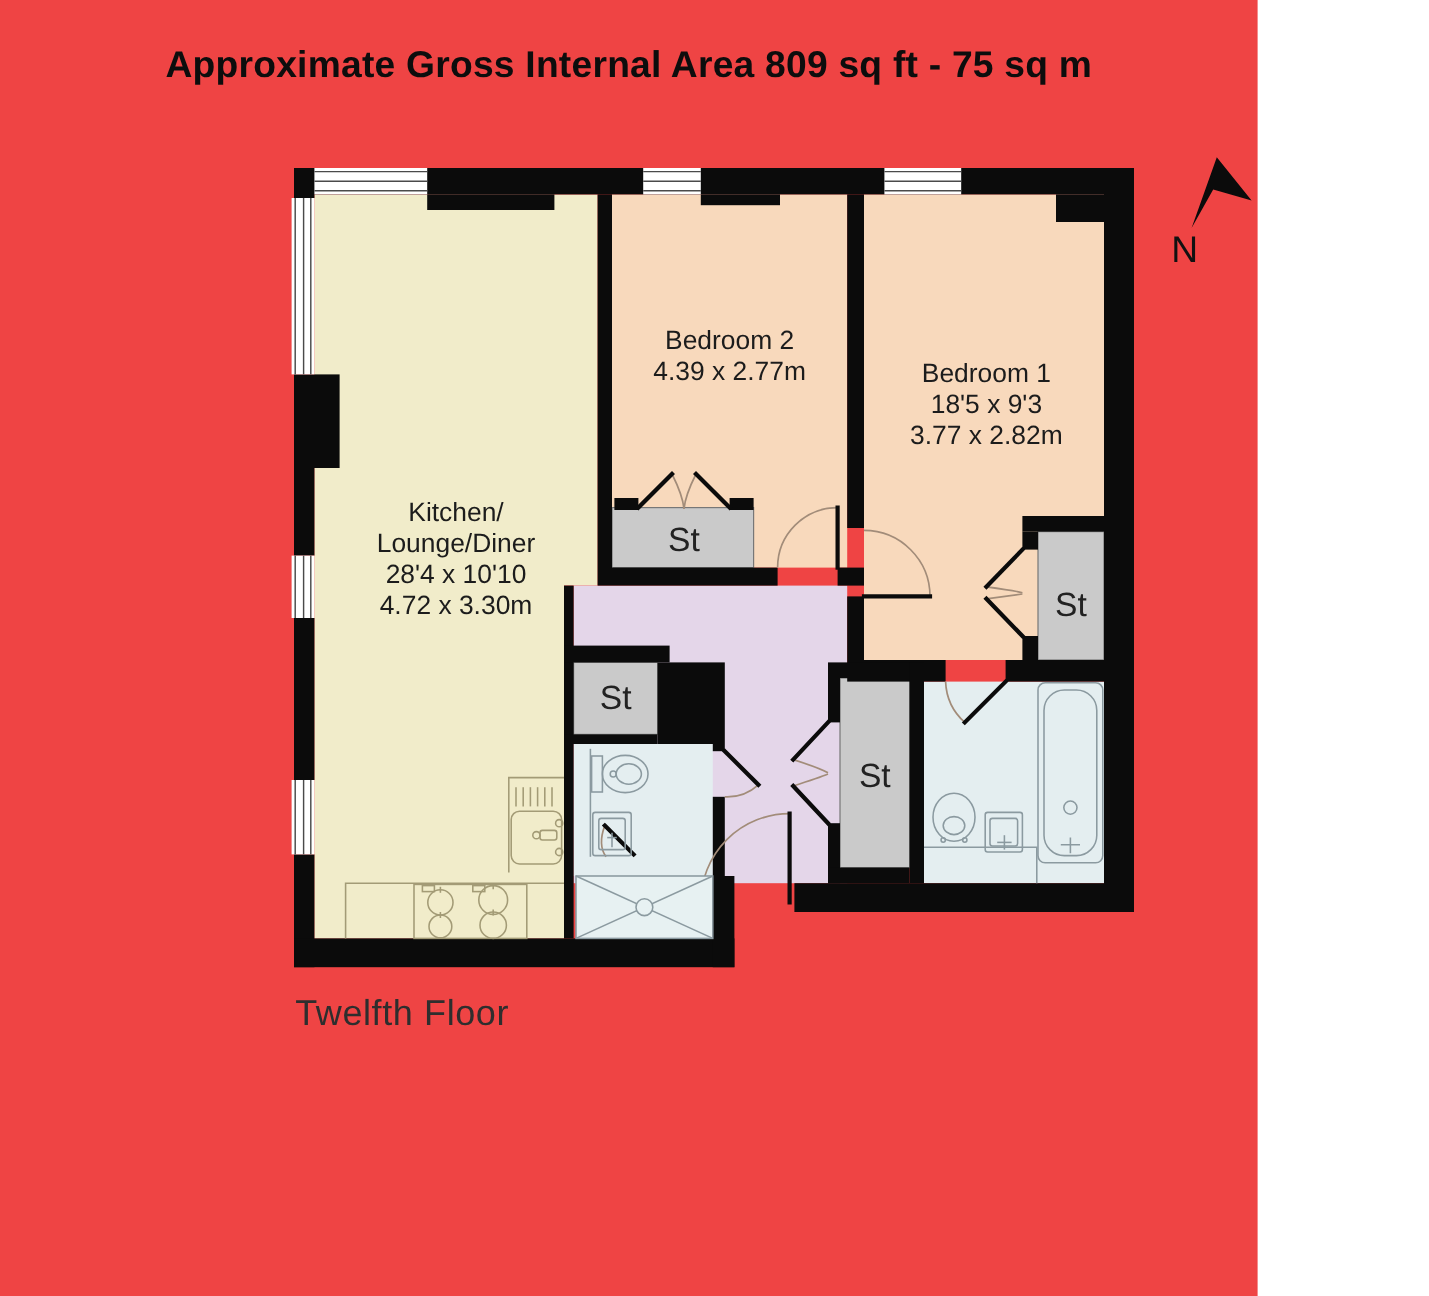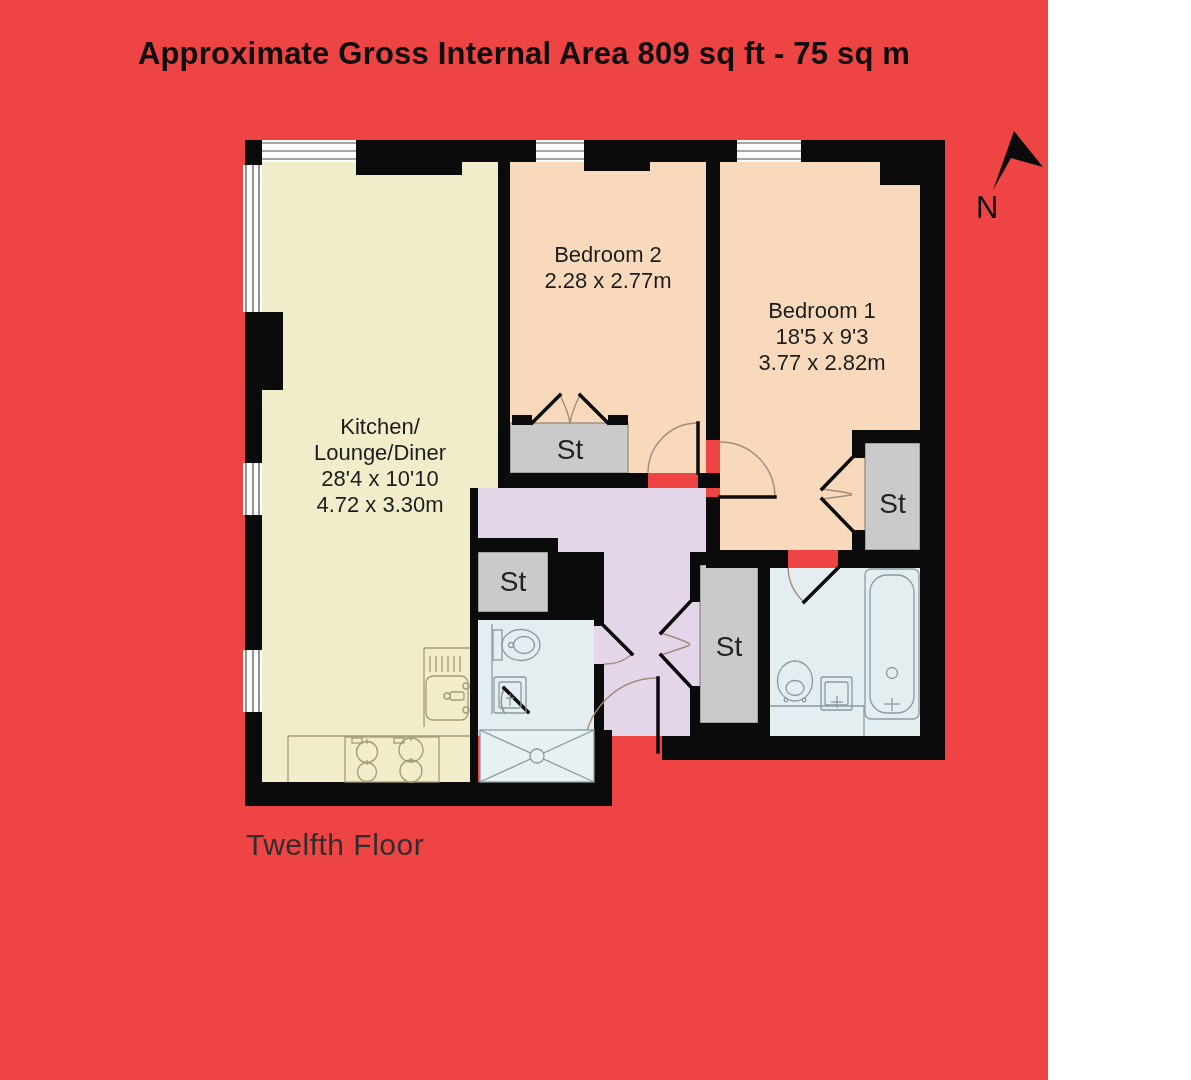--- a/index.html
+++ b/index.html
@@ -224,23 +224,23 @@
         <line x1="892" y1="698" x2="892" y2="711"></line>
       </g>
     </g>
 
     <g>
       <polygon points="1014,131 1043,167 1011,158 993,190" fill="#0b0b0b"></polygon>
       <text x="976" y="218" font-size="31" font-weight="500" fill="#111" font-family="Liberation Sans, sans-serif">N</text>
     </g>
   </svg>
 
-  <div class="lbl room-lbl" style="left:505px;top:242px;width:206px;">
+  <div class="lbl room-lbl" style="left:505px;top:271px;width:206px;">
     <div>Bedroom 2</div>
-    <div>2.28 x 2.77m</div>
+    <div>4.39 x 2.77m</div>
   </div>
 
   <div class="lbl room-lbl" style="left:722px;top:298px;width:200px;">
     <div>Bedroom 1</div>
     <div>18'5 x 9'3</div>
     <div>3.77 x 2.82m</div>
   </div>
 
   <div class="lbl room-lbl" style="left:268px;top:414px;width:224px;">
     <div>Kitchen/</div>

